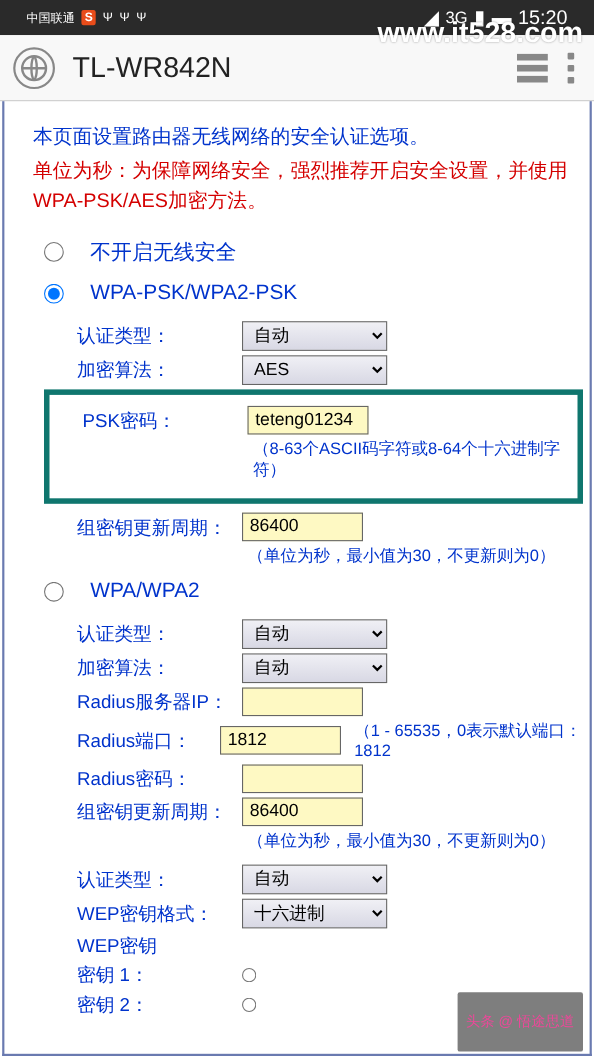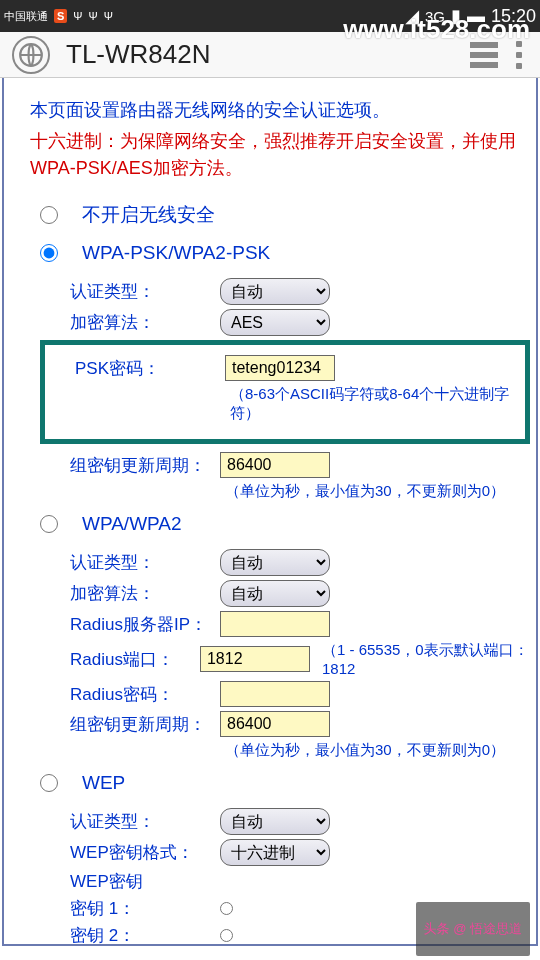--- a/index.html
+++ b/index.html
@@ -1,43 +1,43 @@
 <!DOCTYPE html>
 <html><head>
 <meta charset="utf-8">
 <style>
 * { box-sizing: border-box; margin: 0; padding: 0; }
 body { width: 540px; height: 960px; font-family: "Microsoft YaHei", Arial, sans-serif; background: #fff; overflow: hidden; position: relative; }
 
-.status-bar { height: 32px; background: #2a2a2a; color: #fff; display: flex; align-items: center; padding: 0 4px; font-size: 11px; justify-content: space-between; }
+.status-bar { height: 32px; background: #2a2a2a; color: #fff; display: flex; align-items: center; padding: 0 24px; font-size: 11px; justify-content: space-between; }
 .status-left { display: flex; gap: 6px; align-items: center; }
 .status-right { display: flex; gap: 6px; align-items: center; font-size: 18px; }
 .watermark { position: absolute; top: 14px; right: 10px; color: #fff; font-size: 26px; font-weight: bold; z-index: 100; text-shadow: 0 0 2px rgba(0,0,0,.4); }
 
-.browser-bar { height: 46px; display: flex; align-items: center; padding: 0 12px; gap: 12px; border-bottom: 1px solid #ccc; background:#f8f8f8; }
+.browser-bar { height: 60px; display: flex; align-items: center; padding: 0 12px; gap: 12px; border-bottom: 1px solid #ccc; background:#f8f8f8; }
 .globe-icon { width: 38px; height: 38px; border: 2px solid #888; border-radius: 50%; display:flex; align-items:center; justify-content:center; color:#888; font-size:22px; }
 .url-bar { flex: 1; font-size: 26px; color: #222; padding: 6px 4px; }
 .tabs-icon { display:flex; flex-direction:column; gap:4px; }
 .tabs-icon span { width:28px; height:6px; background:#888; }
 .menu-icon { display:flex; flex-direction:column; gap:5px; padding:0 6px;}
 .menu-icon span { width:6px; height:6px; background:#888; border-radius:1px; }
 
 .page { padding: 10px 6px 6px 6px; border: 2px solid #6a7ab0; border-top:none; margin:0 2px; height: calc(100% - 92px); overflow:hidden; }
 
 .intro { color: #0033cc; font-size: 18px; margin: 10px 0 6px 20px; }
 .warning { color: #d40000; font-size: 18px; margin: 0 0 20px 20px; line-height: 1.5; }
 
 .section { margin: 12px 0 8px 30px; }
 .radio-row { display:flex; align-items:center; gap: 24px; font-size: 19px; color: #0033cc; margin-bottom: 14px; }
 .radio-row input[type=radio] { width:18px; height:18px; }
 
 .form-row { display:flex; align-items:center; margin: 4px 0 4px 30px; font-size: 17px; color:#0033cc; }
 .form-label { width: 150px; }
 .form-row select, .form-row input[type=text] { border:1px solid #666; padding: 3px 6px; font-size: 16px; background:#fef9c3; color:#000; }
-.form-row select { width: 110px; background: linear-gradient(#f0f0f5,#d8d8e4); border-radius: 11px; }
+.form-row select { width: 132px; background: linear-gradient(#f0f0f5,#d8d8e4); }
 .form-row input[type=text] { width: 110px; }
 .form-row .wide { width: 310px; }
 .hint { color:#0033cc; font-size:15px; margin: 4px 0 10px 185px; }
 
 .highlight-box { border: 5px solid #0f766e; padding: 6px 0; margin: 2px 0 8px 0; }
 
 .credit { position:absolute; bottom:4px; right:10px; color:#ec4899; background:rgba(40,40,40,.6); font-size:13px; padding:18px 8px; border-radius: 2px; margin-top: 20px; }
 </style>
 </head>
 <body>
@@ -77,21 +77,21 @@
   <div class="menu-icon">
       <span></span>
       <span></span>
       <span></span>
     </div>
 </div>
 
 <div class="page">
 
   <div class="intro">本页面设置路由器无线网络的安全认证选项。</div>
-  <div class="warning">十六进制：为保障网络安全，强烈推荐开启安全设置，并使用WPA-PSK/AES加密方法。</div>
+  <div class="warning">单位为秒：为保障网络安全，强烈推荐开启安全设置，并使用WPA-PSK/AES加密方法。</div>
 
   <div class="section">
     <div class="radio-row">
       <input type="radio" name="sec" style="">
       <span>不开启无线安全</span>
     </div>
   </div>
 
   <div class="section">
     <div class="radio-row">
@@ -149,24 +149,20 @@
       <input type="text" value="" style="">
     </div>
     <div class="form-row">
       <span class="form-label">组密钥更新周期：</span>
       <input type="text" value="86400" style="">
     </div>
     <div class="hint">（单位为秒，最小值为30，不更新则为0）</div>
   </div>
 
   <div class="section">
-    <div class="radio-row">
-      <input type="radio" name="sec" style="">
-      <span>WEP</span>
-    </div>
     <div class="form-row">
       <span class="form-label">认证类型：</span>
       <select><option>自动</option></select>
     </div>
     <div class="form-row">
       <span class="form-label">WEP密钥格式：</span>
       <select><option>十六进制</option></select>
     </div>
     <div class="form-row">
       <span>WEP密钥</span>

